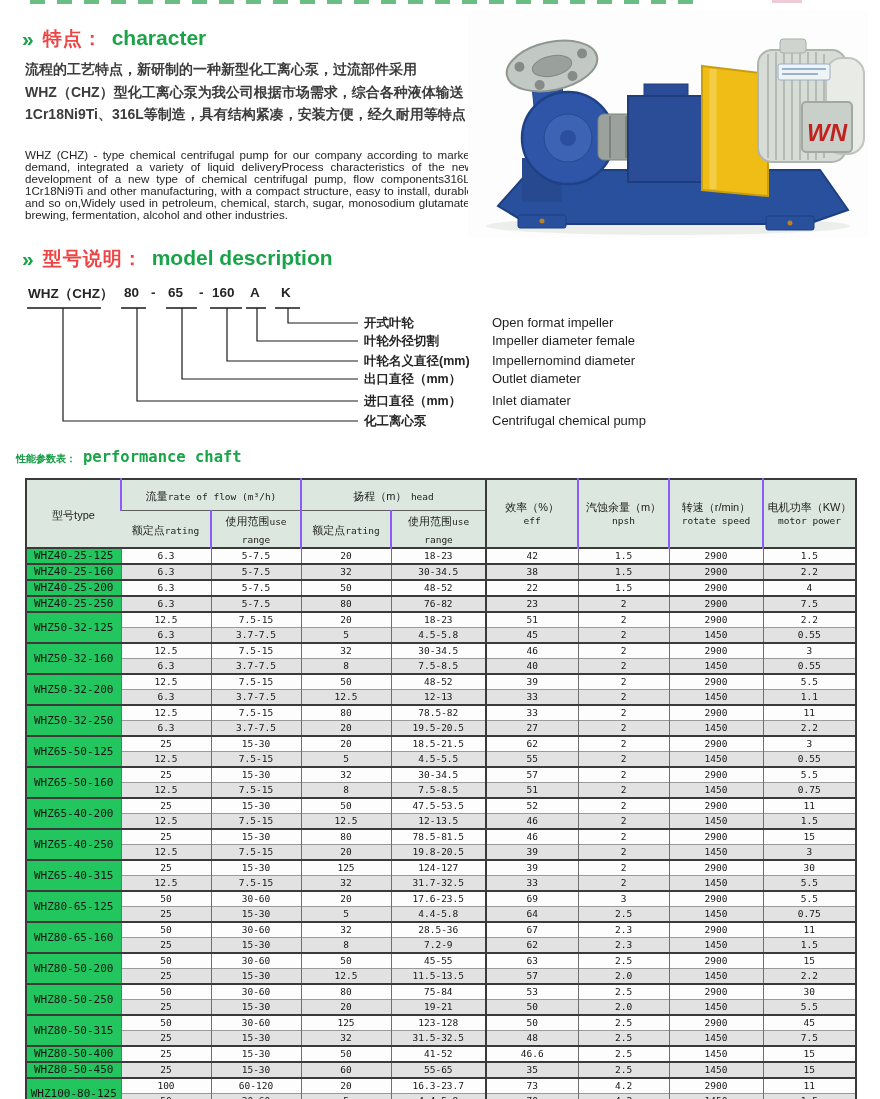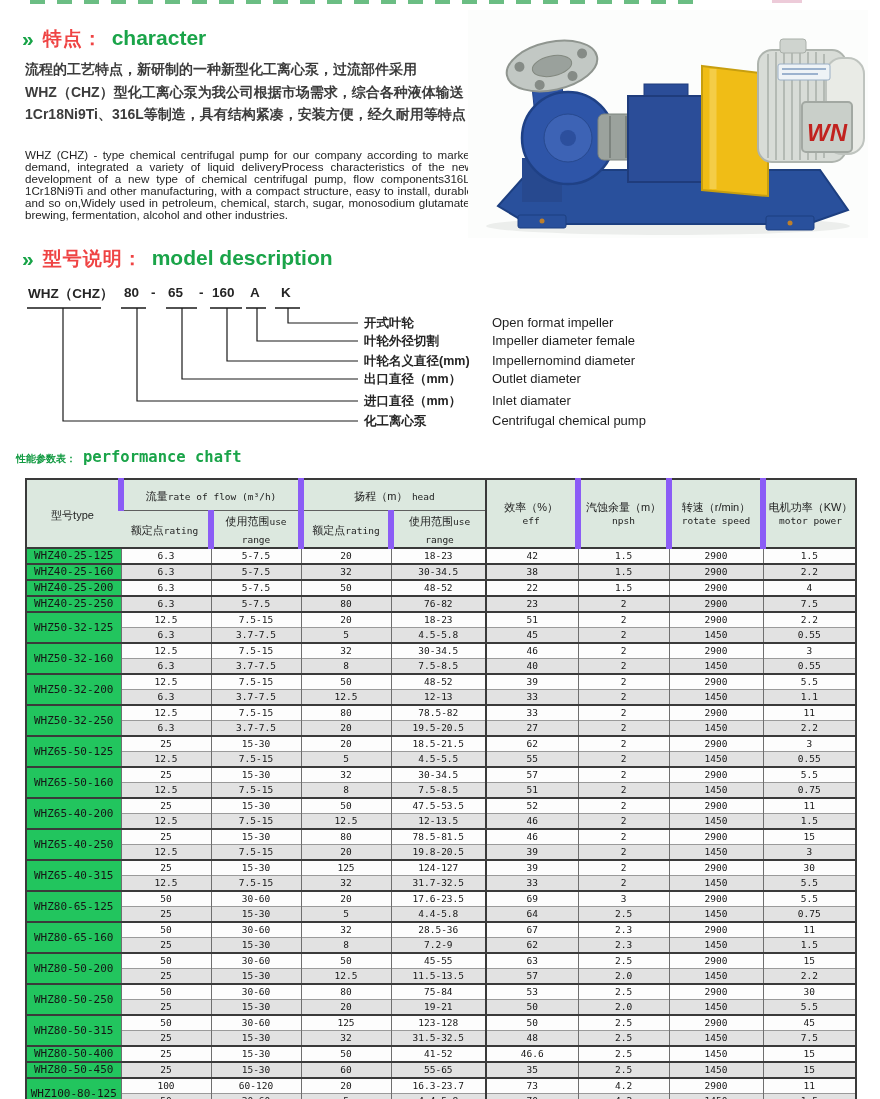--- a/index.html
+++ b/index.html
@@ -36,21 +36,21 @@
   .dlabel-en{position:absolute;left:492px;font-size:13px;color:#1f1f1f;line-height:14px;white-space:nowrap;}
 
   
   #sec3{position:absolute;left:16px;top:448px;display:flex;gap:7px;align-items:baseline;}
   .sec3-zh{font-size:10px;font-weight:700;color:#119a41;}
   .sec3-en{font-size:15.5px;font-weight:700;color:#1aa449;font-family:"DejaVu Sans Mono",monospace;}
 
   .perf{position:absolute;left:25px;top:478px;}
   table.ptable{border-collapse:collapse;width:830px;table-layout:fixed;border:2px solid #3a3a3a;}
   table.ptable td{padding:0;text-align:center;vertical-align:middle;}
-  thead td{background:#dce8df;border-left:6px solid #8b5cf6;border-bottom:1px solid #5f5f5f;}
+  thead td{background:#dce8df;border-left:2px solid #8b5cf6;border-bottom:1px solid #5f5f5f;}
   thead tr.h1 td{height:30px;}
   thead tr.h2 td{height:32px;}
   thead{border-bottom:2px solid #3a3a3a;}
   thead td:first-child{border-left:none;}
   .hz{font-size:11px;color:#1d1d1d;}
   .he{font-size:9.5px;color:#1d1d1d;font-family:"DejaVu Sans Mono",monospace;}
   .stack span{display:block;line-height:13px;}
   tbody td{height:14px;line-height:14px;font-size:9.5px;border-left:1px solid #6f6f6f;
            font-family:"DejaVu Sans Mono",monospace;color:#161616;}
   tbody td.model-cell{border-left:none;background:#22c55e;font-size:11px;}

